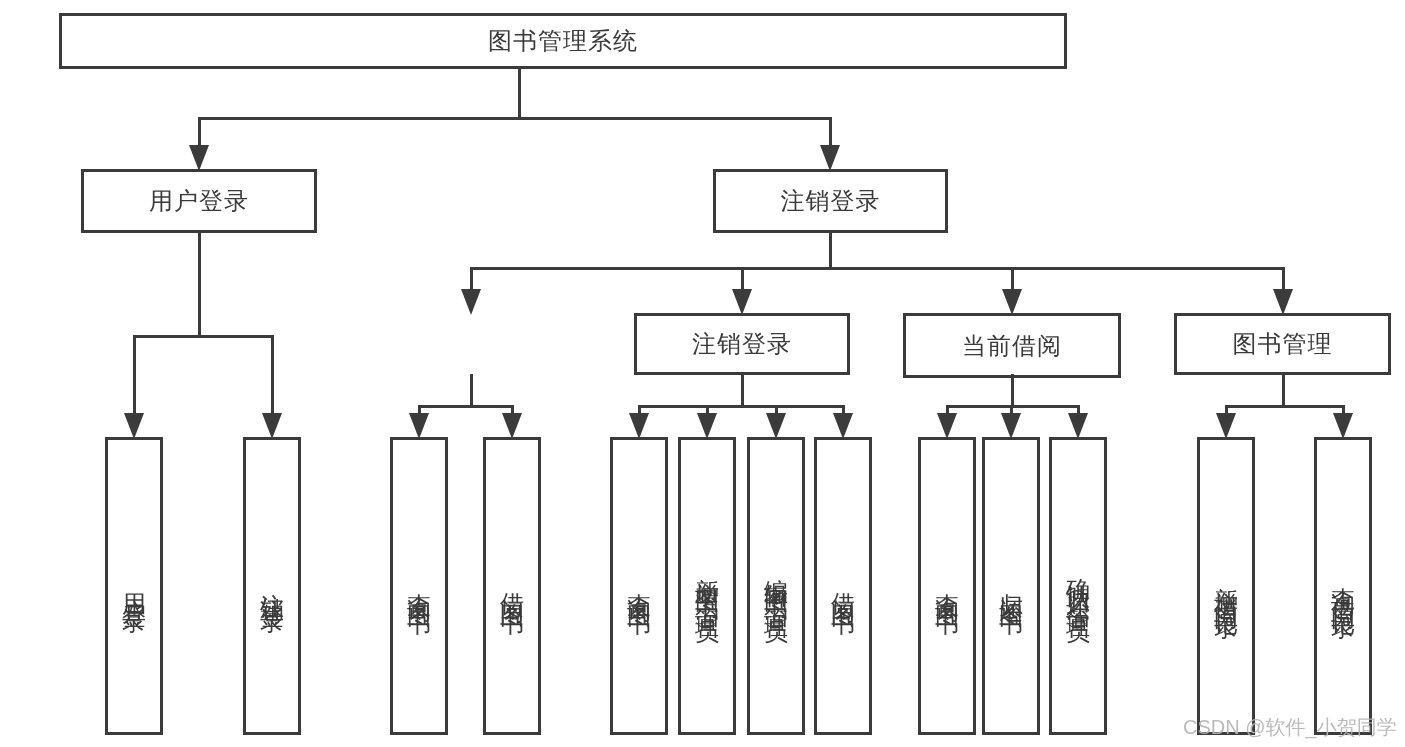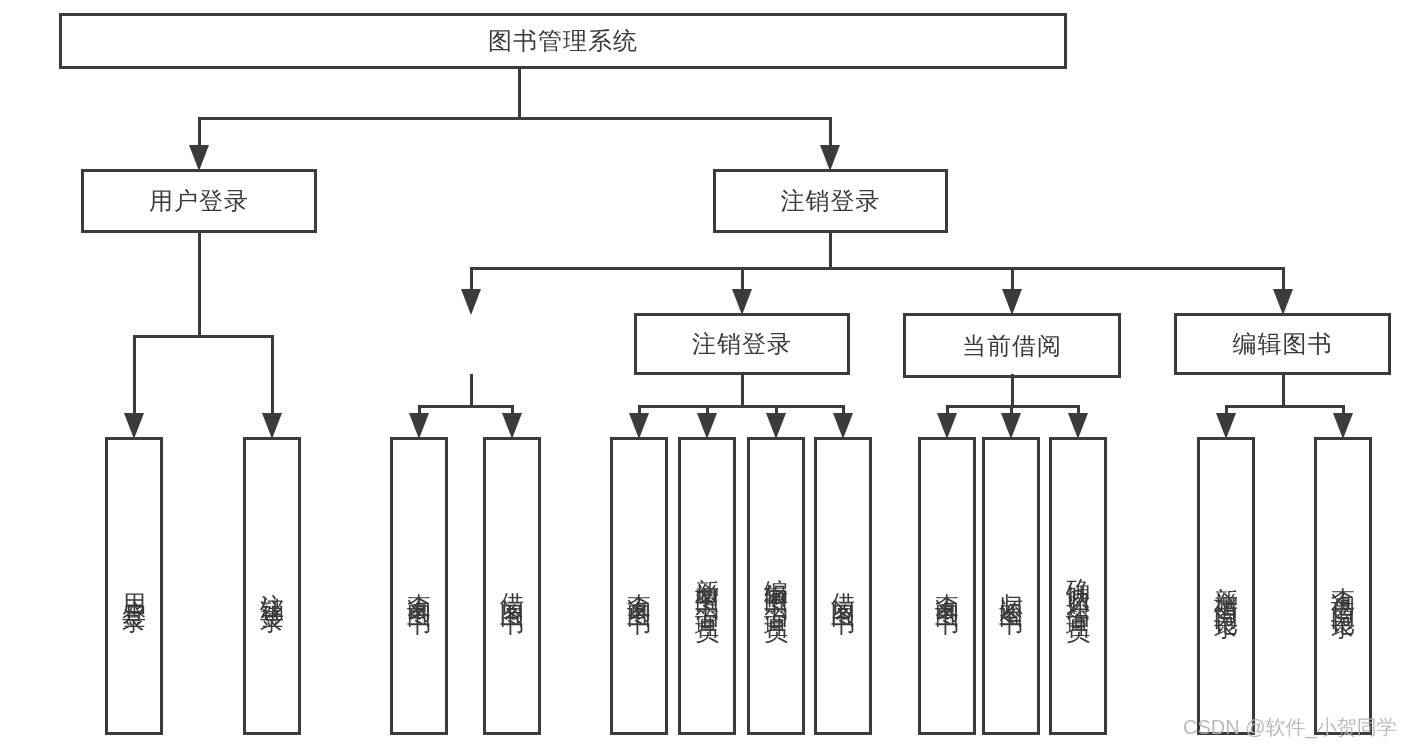--- a/index.html
+++ b/index.html
@@ -69,21 +69,21 @@
     <span class="lbl">注销登录</span>
   </div>
 
   <div class="node" style="left:634px;top:313px;width:216px;height:62px;">
     <span class="lbl">注销登录</span>
   </div>
   <div class="node" style="left:903px;top:313px;width:218px;height:65px;">
     <span class="lbl">当前借阅</span>
   </div>
   <div class="node" style="left:1174px;top:313px;width:217px;height:62px;">
-    <span class="lbl">编辑图书</span>
+    <span class="lbl">图书管理</span>
   </div>
 
   <div class="node leaf" style="left:105px;top:437px;width:58px;height:298px;">
     <span class="lbl">用户登录</span>
   </div>
   <div class="node leaf" style="left:243px;top:437px;width:58px;height:298px;">
     <span class="lbl">注销登录</span>
   </div>
   <div class="node leaf" style="left:390px;top:437px;width:58px;height:298px;">
     <span class="lbl">查询图书</span>

